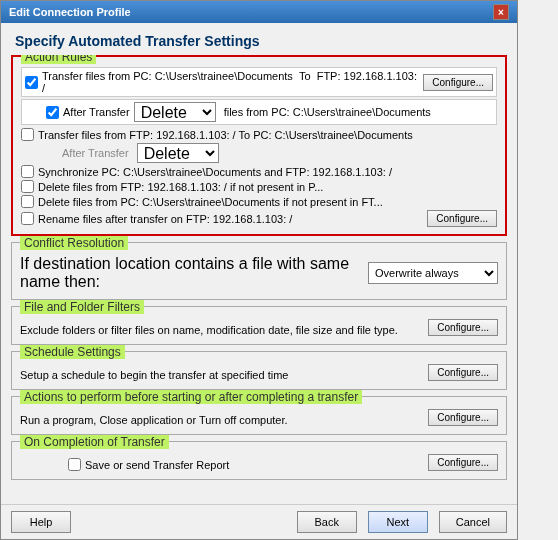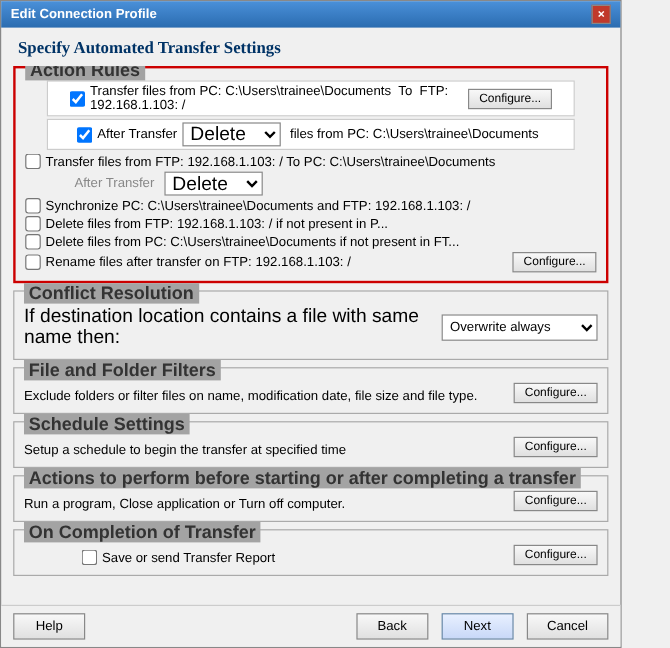--- a/index.html
+++ b/index.html
@@ -38,21 +38,20 @@
       cursor: pointer;
       display: flex;
       align-items: center;
       justify-content: center;
     }
     .page-title {
       font-size: 14px;
       font-weight: bold;
       color: #003366;
       padding: 10px 18px 6px 14px;
-      font-family: Liberation Serif, serif;
     }
     .content {
       flex: 1;
       padding: 0 10px 8px 10px;
       overflow-y: auto;
       display: flex;
       flex-direction: column;
       gap: 6px;
     }
     .section {
@@ -61,41 +60,41 @@
       position: relative;
       background: #f0f0f0;
     }
     .section.highlighted {
       border: 2px solid #cc0000;
     }
     .section-label {
       position: absolute;
       top: -7px;
       left: 8px;
-      background: #a3a3a3;
+      background: #bef264;
       padding: 0 4px;
-      font-size: 15px;
-      font-weight: bold;
+      font-size: 12px;
+      font-weight: normal;
       color: #333;
     }
     .section-content {
       margin-top: 6px;
     }
     .rule-row {
       display: flex;
       align-items: center;
       gap: 4px;
       padding: 1px 0;
       font-size: 11px;
     }
     .rule-row.highlighted-row {
       background: #fff;
       border: 1px solid #ccc;
-      padding: 2px 18px;
-      margin: 2px 18px;
+      padding: 2px 3px;
+      margin: 2px 0;
     }
     .rule-row.sub-row {
       padding-left: 24px;
     }
     .rule-row.sub-row.highlighted-row {
       padding-left: 24px;
       background: #fff;
     }
     input[type="checkbox"] {
       width: 13px;

